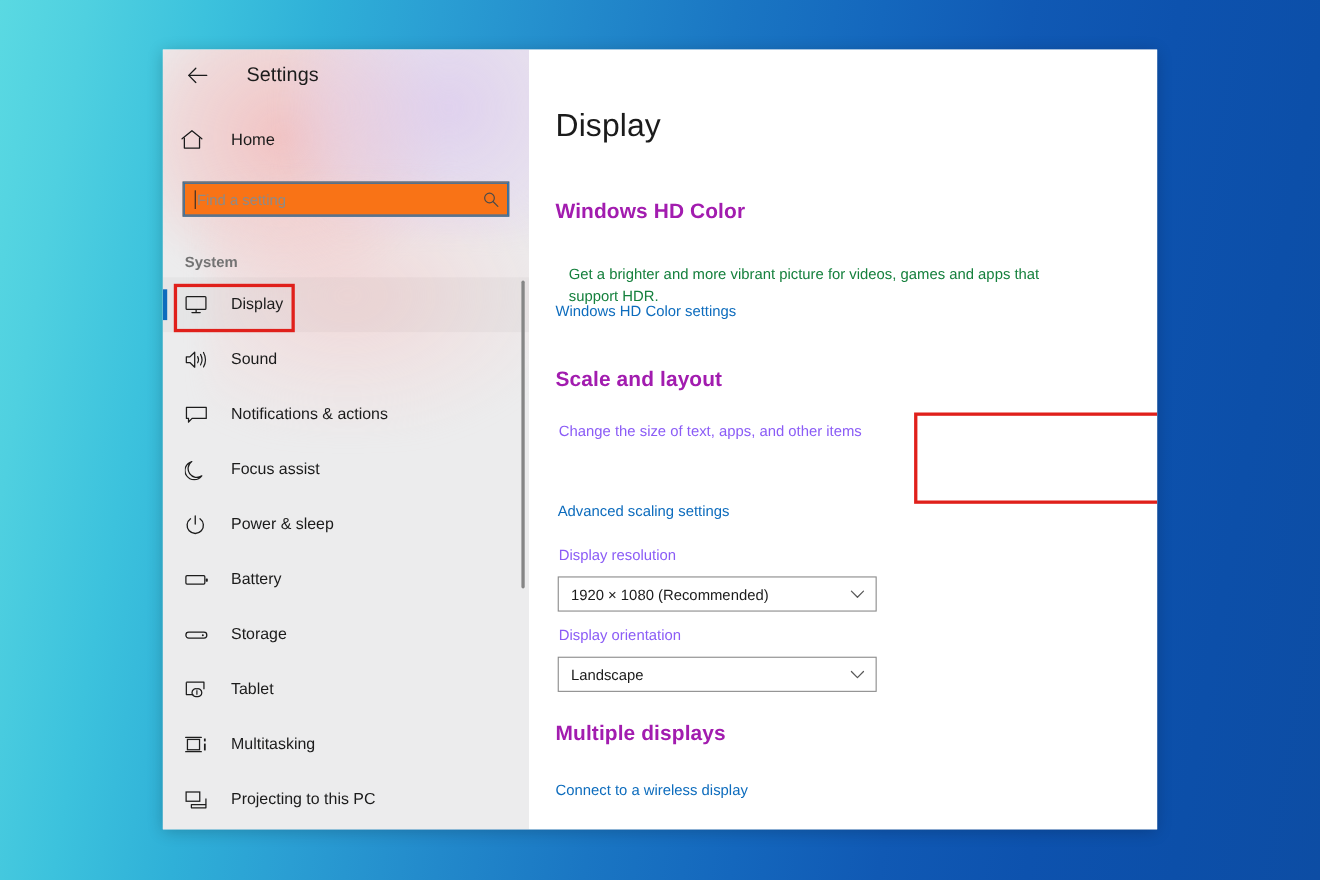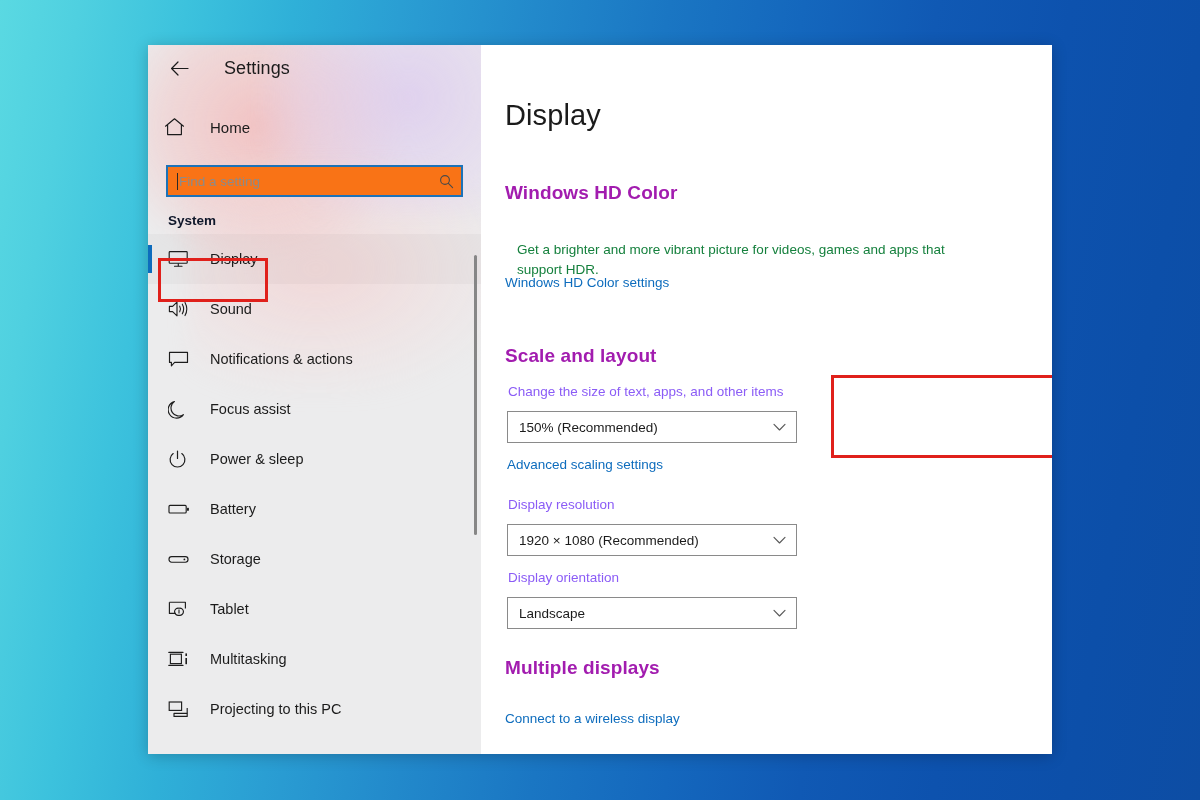--- a/index.html
+++ b/index.html
@@ -123,24 +123,24 @@
     font-family: inherit;
     font-size: 13.5px;
     color: #2b2b2b;
     padding: 0;
   }
   .search-input::placeholder { color: #8b8b8b; opacity: 1; }
   .search-ico { color: #4a4a4a; display:flex; align-items:center; }
 
   .sb-group-title {
     position: relative; z-index: 2;
-    margin: 16px 0 6px 20px;
+    margin: 34px 0 6px 20px;
     font-size: 13.5px;
     font-weight: bold;
-    color: #0f172a;
+    color: #737373;
   }
 
   .nav-list { position: relative; z-index: 2; margin-top: 4px; }
   .nav-item {
     position: relative;
     height: 50px;
     display: flex; align-items: center;
     padding-left: 20px;
     cursor: pointer;
   }
@@ -414,32 +414,24 @@
   <div id="main">
 
     <h1 class="page-title abs" style="left:24px; top:54px;">Display</h1>
 
     <h2 class="section-title abs" style="left:24px; top:137px;">Windows HD Color</h2>
 
     <p class="body-text abs" style="left:24px; top:183px; width:468px;">Get a brighter and more vibrant picture for videos, games and apps that support HDR.</p>
 
     <a class="link abs" style="left:24px; top:230px;">Windows HD Color settings</a>
 
-    <h2 class="section-title abs" style="left:24px; top:300px;text-align:right;">Scale and layout</h2>
+    <h2 class="section-title abs" style="left:24px; top:290px;text-align:right;">Scale and layout</h2>
 
     <div class="field-label abs" style="left:26px; top:339px;">Change the size of text, apps, and other items</div>
 
-    <div class="combo abs" style="left:26px; top:366px;">
-      <span class="val">150% (Recommended)</span>
-      <span class="chev">
-        <svg width="13" height="9" viewBox="0 0 13 9" fill="none" aria-hidden="true">
-          <path d="M1 1.4 L6.5 7 L12 1.4" stroke="#5a5a5a" stroke-width="1.15" fill="none" stroke-linecap="round" stroke-linejoin="round"></path>
-        </svg>
-      </span>
-    </div>
 
     <a class="link abs" style="left:26px; top:412px;">Advanced scaling settings</a>
 
     <div class="field-label abs" style="left:26px; top:452px;">Display resolution</div>
 
     <div class="combo abs" style="left:26px; top:479px;">
       <span class="val">1920 × 1080 (Recommended)</span>
       <span class="chev">
         <svg width="13" height="9" viewBox="0 0 13 9" fill="none" aria-hidden="true">
           <path d="M1 1.4 L6.5 7 L12 1.4" stroke="#5a5a5a" stroke-width="1.15" fill="none" stroke-linecap="round" stroke-linejoin="round"></path>

